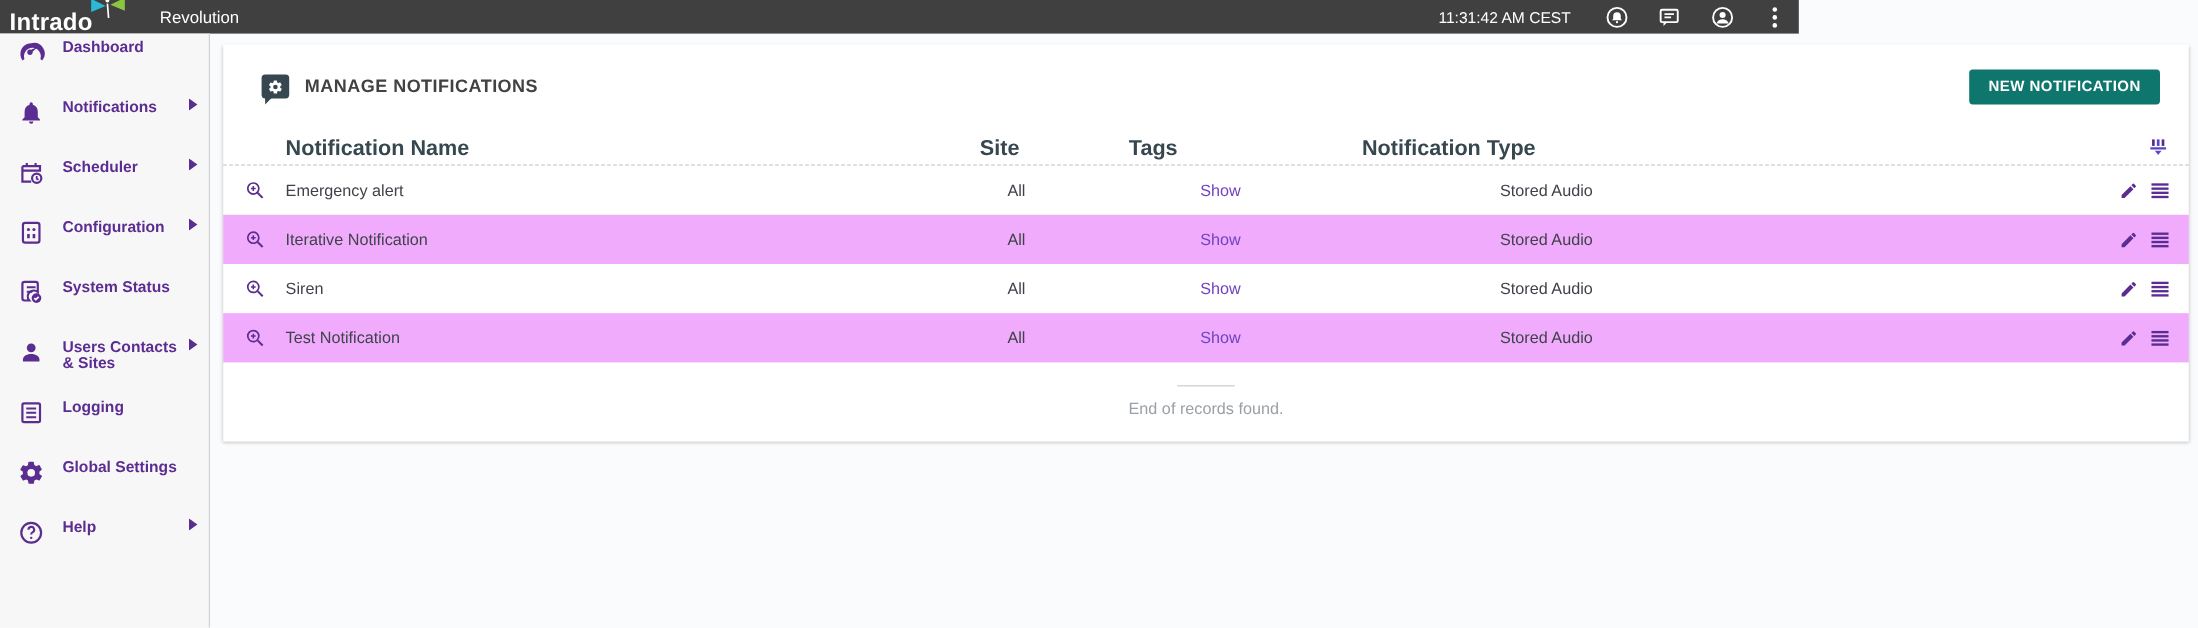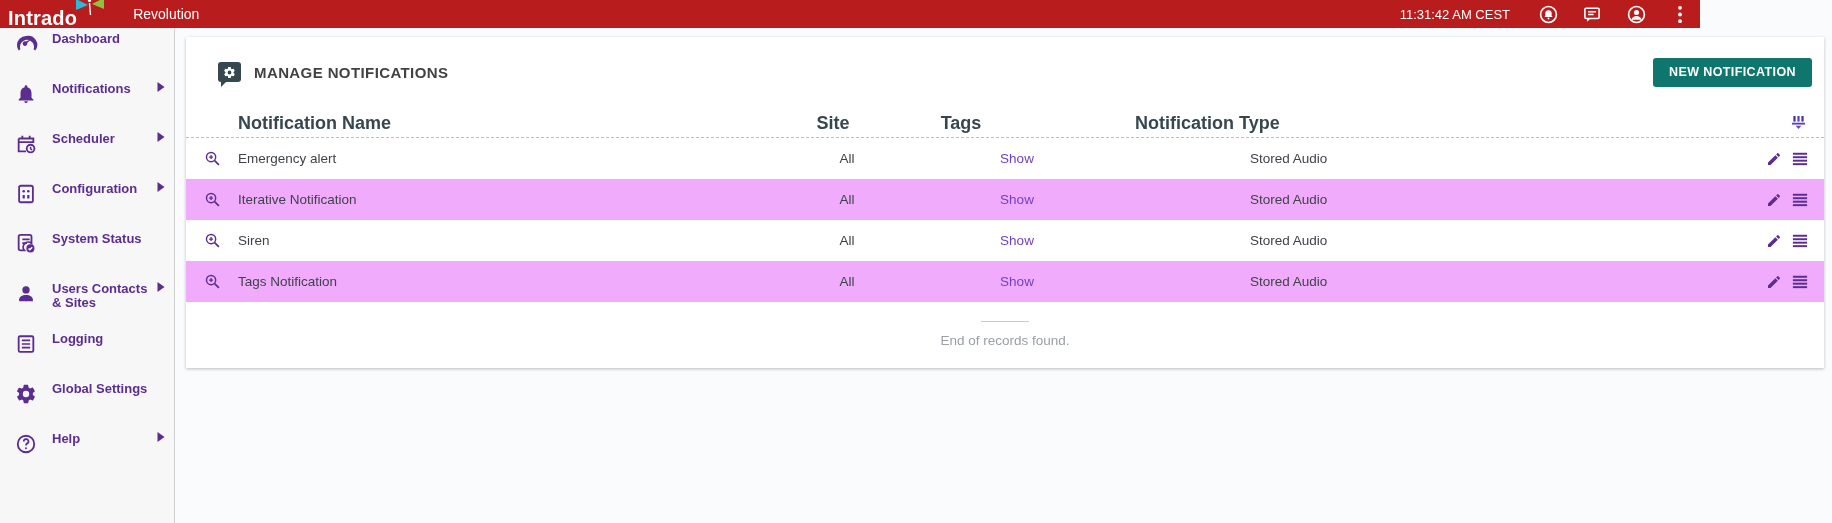--- a/index.html
+++ b/index.html
@@ -1,42 +1,42 @@
 <!DOCTYPE html>
 <html><head>
 <meta charset="utf-8">
 <style>
   * { margin:0; padding:0; box-sizing:border-box; }
   html,body { width:1832px; height:523px; overflow:hidden; background:#fafbfd;
     font-family:"Liberation Sans", sans-serif; }
 
   
-  .topbar { position:absolute; left:0; top:0; width:1700px; height:28px;
-    background:#b91c1c; display:flex; align-items:center; padding:0 10px 0 8px; color:#fff; }
+  .topbar { position:absolute; left:0; top:0; width:1499px; height:28px;
+    background:#404040; display:flex; align-items:center; padding:0 10px 0 8px; color:#fff; }
   .logo { display:flex; align-items:flex-end; cursor:pointer; }
   .logo-text { font-size:20px; font-weight:bold; letter-spacing:.2px; line-height:24px; }
   .logo-fly { margin-left:-4px; margin-bottom:8px; }
   .app-name { font-size:14px; margin-left:28px; font-weight:400; }
   .topbar-right { margin-left:auto; display:flex; align-items:center; gap:24px; }
   .clock { font-size:13px; margin-right:4px; white-space:nowrap; }
   .tb-icon { width:20px; height:20px; display:flex; align-items:center; justify-content:center; cursor:pointer; }
 
   
   .sidebar { position:absolute; left:0; top:28px; width:175px; height:495px;
     background:#f7f7f7; border-right:1px solid #d2d2d2; padding-top:4px; }
   .side-item { min-height:50px; display:flex; align-items:flex-start;
     padding:0 9px 0 14px; cursor:pointer; color:#5c2d91; }
   .side-item .s-icon { width:24px; height:24px; flex:0 0 24px; display:flex; align-items:center; justify-content:center; }
   .side-item .s-label { margin-left:14px; font-size:13px; font-weight:bold; line-height:14px; }
   .side-item .s-chevron { margin-left:auto; display:flex; }
 
   
   .card { position:absolute; left:186px; top:37px; width:1638px; height:331px;
     background:#fff; box-shadow:0 1px 3px rgba(0,0,0,.25); }
-  .card-head { display:flex; align-items:center; padding:20px 12px 0 32px; height:50px; }
+  .card-head { display:flex; align-items:center; padding:20px 24px 0 32px; height:50px; }
   .title-icon { position:relative; width:23px; height:20px; background:#37474f; border-radius:3px;
     display:flex; align-items:center; justify-content:center; }
   .title-icon:after { content:""; position:absolute; left:3px; bottom:-5px;
     border:3px solid transparent; border-top-color:#37474f; border-left-color:#37474f; }
   .page-title { margin-left:13px; font-size:15px; font-weight:bold; color:#424242; letter-spacing:.4px; }
   .btn-primary { margin-left:auto; background:#0f766e; color:#fff; border:none; border-radius:3px;
     height:29px; padding:0 16px; font-size:12.5px; font-weight:bold; letter-spacing:.4px;
     font-family:"Liberation Sans", sans-serif; cursor:pointer; }
 
   .tbl { margin-top:22px; }
@@ -352,21 +352,21 @@
     </div>
 
     <div class="tbl-row alt">
       <span class="c-zoom">
         <svg width="17" height="17" viewBox="0 0 24 24" fill="none" stroke="#5c2d91" stroke-width="2">
           <circle cx="10" cy="10" r="6.5"></circle>
             <path d="M15 15 L21 21" stroke-width="2.4"></path>
           <path d="M10 7.2v5.6M7.2 10h5.6" stroke-width="1.8"></path>
         </svg>
       </span>
-      <span class="c-name">Tags Notification</span>
+      <span class="c-name">Test Notification</span>
       <span class="c-site">All</span>
       <span class="c-tags"><a>Show</a></span>
       <span class="c-type">Stored Audio</span>
       <span class="c-actions">
         <span class="row-action">
           <svg width="16" height="16" viewBox="0 0 24 24" fill="#5c2d91">
               <path d="M3 17.25V21h3.75L17.8 9.94l-3.75-3.75L3 17.25zM20.7 7a1 1 0 0 0 0-1.4l-2.3-2.3a1 1 0 0 0-1.4 0l-1.8 1.8 3.75 3.75L20.7 7z"></path>
             </svg>
         </span>
         <span class="row-action">

